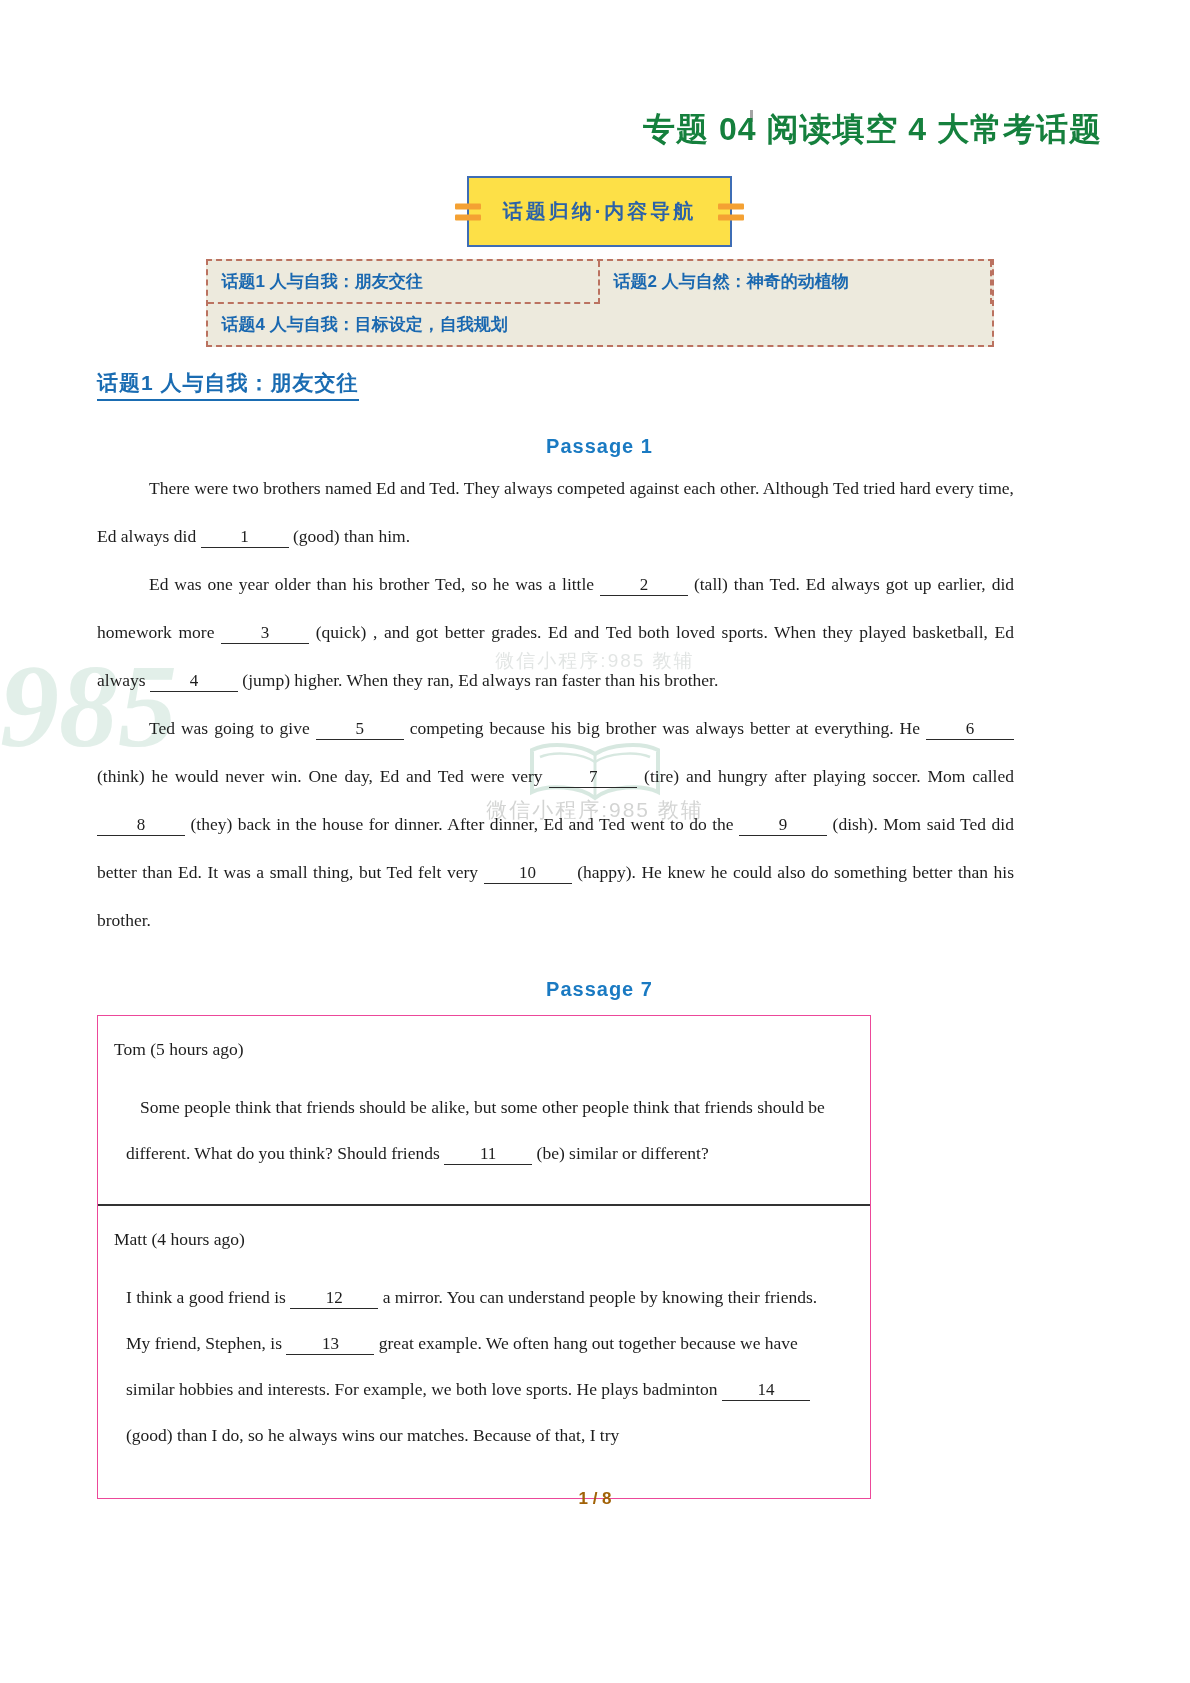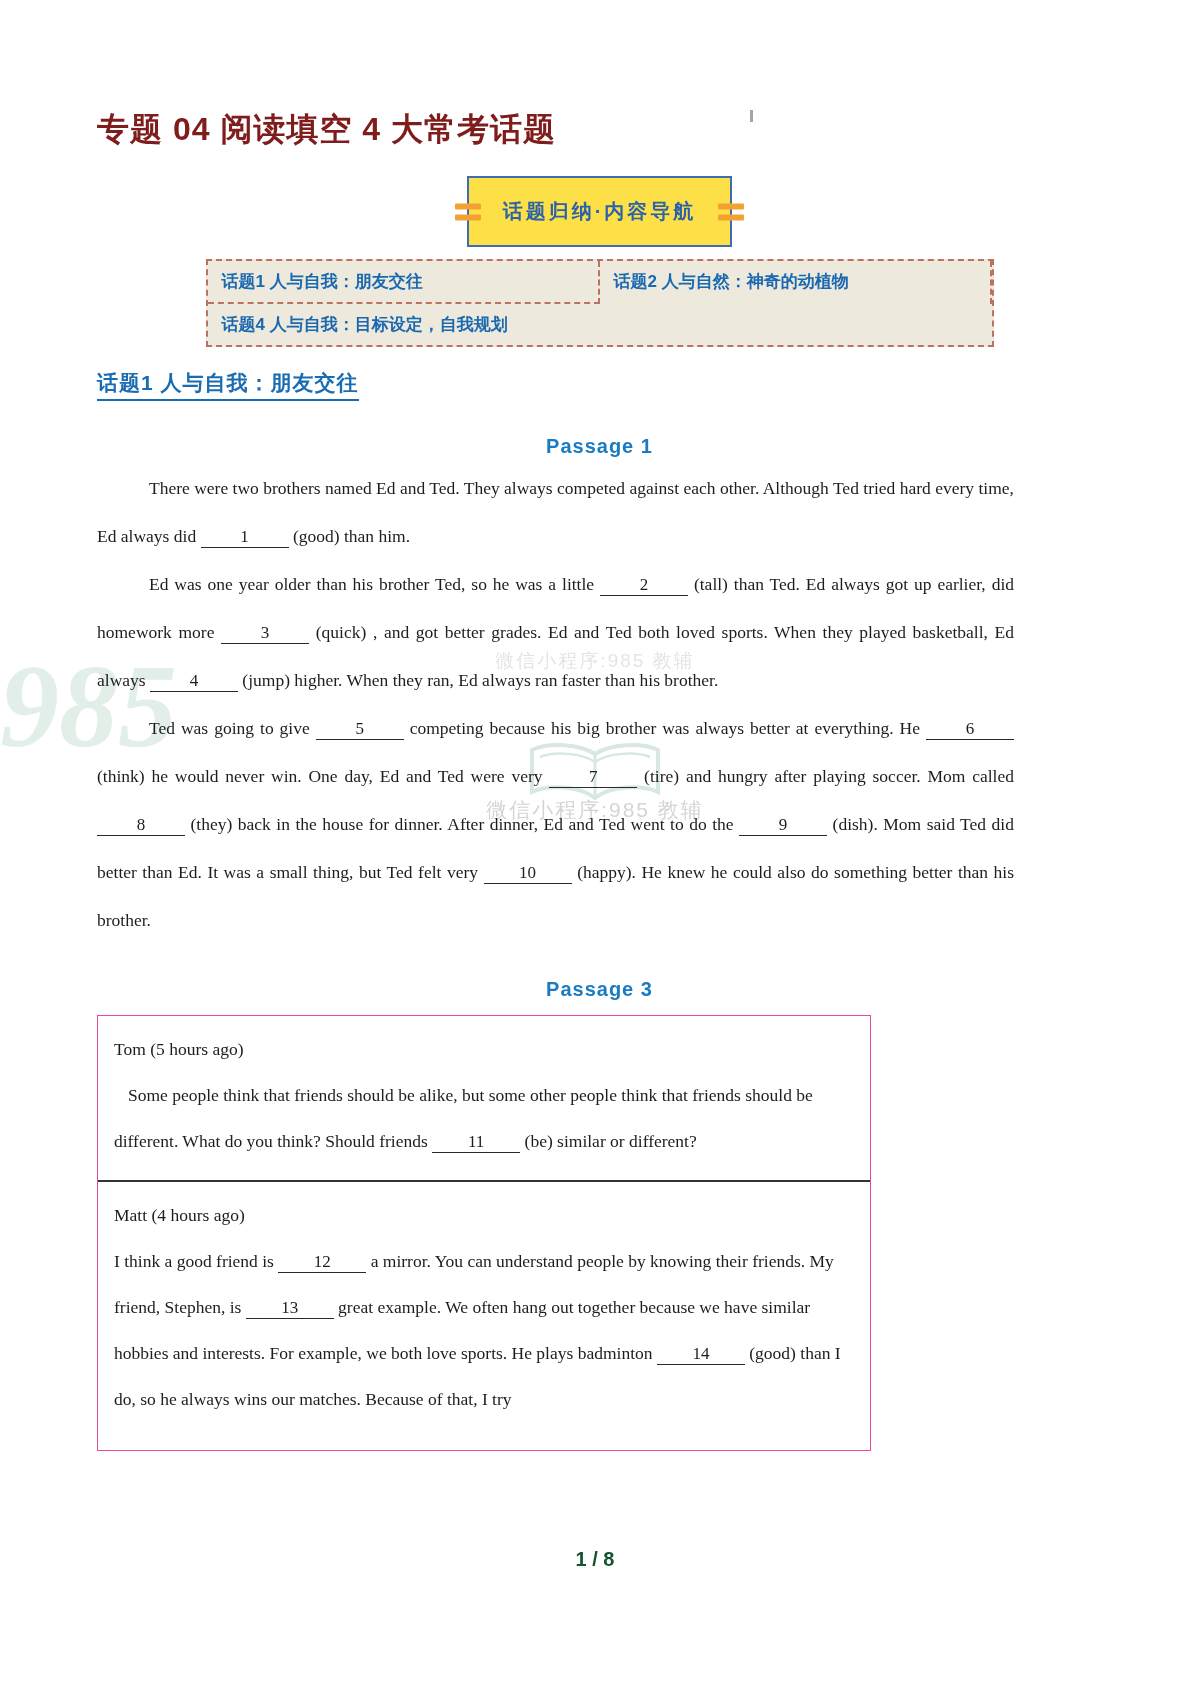--- a/index.html
+++ b/index.html
@@ -5,22 +5,22 @@
   html,body{margin:0;padding:0;}
   body{background:#e8e8e8;}
   .page{position:relative;width:1190px;height:1683px;margin:0 auto;background:#ffffff;overflow:hidden;
         font-family:"Liberation Serif", serif;color:#1d1d1d;}
   .content{position:relative;z-index:1;padding:108px 88px 0 97px;}
 
   
   .stray{position:absolute;left:750px;top:110px;width:3px;height:12px;background:#8d8d8d;opacity:.8;}
 
   
-  .doc-title{text-align:left;font-family:"Liberation Sans", sans-serif;font-weight:bold;
-             font-size:32px;color:#7f1d1d;letter-spacing:1px;}
+  .doc-title{text-align:right;font-family:"Liberation Sans", sans-serif;font-weight:bold;
+             font-size:32px;color:#15803d;letter-spacing:1px;}
 
   
   .banner{position:relative;width:fit-content;margin:2px auto;border:2px solid #3e6db5;
           padding:20px 34px;background:#fde047;}
   .banner.nav{margin-top:24px;}
   .banner.boost{margin-top:60px;}
   .banner-label{font-family:"Liberation Sans", sans-serif;font-weight:bold;font-size:20px;
                 color:#2b62a8;letter-spacing:3px;white-space:nowrap;}
   .eq{position:absolute;top:50%;transform:translateY(-50%);width:26px;height:17px;
       display:flex;flex-direction:column;justify-content:space-between;}
@@ -50,39 +50,39 @@
   .para{margin:0;text-align:justify;line-height:48px;font-size:17.5px;text-indent:52px;}
   .blank{display:inline-block;width:88px;border-bottom:1.2px solid #2a2a2a;text-align:center;
          text-indent:0;line-height:normal;vertical-align:baseline;}
   .bnum{font-size:17px;color:#1d1d1d;}
 
   
   .p2-box{margin-top:14px;width:772px;border:1px solid #ec4899;}
   .post{padding:10px 16px 16px 16px;}
   .post.second{border-top:2px solid #333;padding-bottom:28px;}
   .post-author{margin:0;font-size:17.5px;line-height:46px;}
-  .post-para{margin:0;text-align:left;line-height:46px;font-size:17.5px;text-indent:0;}
+  .post-para{margin:12px;text-align:left;line-height:46px;font-size:17.5px;text-indent:0;}
   .post.first .post-para{text-indent:14px;}
 
   
   .watermark{position:absolute;z-index:0;left:0;top:0;width:100%;height:100%;pointer-events:none;}
   .wm-cap-top{position:absolute;left:0;top:648px;width:100%;text-align:center;
               font-family:"Liberation Sans", sans-serif;font-size:19px;letter-spacing:2px;
               color:rgba(160,170,165,0.30);}
   .wm-big{position:absolute;left:0;top:648px;width:100%;text-align:left;
           font-family:"Liberation Serif", serif;font-style:italic;font-weight:bold;
           font-size:118px;color:rgba(125,180,155,0.22);line-height:1;}
   .wm-book{position:absolute;left:50%;top:742px;transform:translateX(-50%);opacity:.30;}
   .wm-cap-bot{position:absolute;left:0;top:796px;width:100%;text-align:center;
               font-family:"Liberation Sans", sans-serif;font-size:21px;letter-spacing:2px;
               color:rgba(150,152,150,0.42);}
 
   
-  .footer{position:absolute;z-index:1;left:0;top:1548px;width:100%;text-align:center;
-          font-family:"Liberation Sans", sans-serif;font-weight:bold;font-size:20px;color:#14532d;}
+  .footer{position:absolute;z-index:1;left:0;top:1489px;width:100%;text-align:center;
+          font-family:"Liberation Sans", sans-serif;font-weight:bold;font-size:17px;color:#a16207;}
 </style>
 </head>
 <body>
 
 <div class="page">
 
   <div class="watermark">
     <div class="wm-cap-top">微信小程序:985 教辅</div>
     <div class="wm-big">985</div>
     <svg class="wm-book" width="150" height="64" viewBox="0 0 150 64">
@@ -123,21 +123,21 @@
     </div>
 
     <div class="passage-title">Passage 1</div>
 
     <div class="passage-body">
         <p class="para"><span>There were two brothers named Ed and Ted. They always competed against each other. Although Ted tried hard every time, Ed always did </span><span class="blank"><span class="bnum">1</span></span><span> (good) than him.</span></p>
         <p class="para"><span>Ed was one year older than his brother Ted, so he was a little </span><span class="blank"><span class="bnum">2</span></span><span> (tall) than Ted. Ed always got up earlier, did homework more </span><span class="blank"><span class="bnum">3</span></span><span> (quick) , and got better grades. Ed and Ted both loved sports. When they played basketball, Ed always </span><span class="blank"><span class="bnum">4</span></span><span> (jump) higher. When they ran, Ed always ran faster than his brother.</span></p>
         <p class="para"><span>Ted was going to give </span><span class="blank"><span class="bnum">5</span></span><span> competing because his big brother was always better at everything. He </span><span class="blank"><span class="bnum">6</span></span><span> (think) he would never win. One day, Ed and Ted were very </span><span class="blank"><span class="bnum">7</span></span><span> (tire) and hungry after playing soccer. Mom called </span><span class="blank"><span class="bnum">8</span></span><span> (they) back in the house for dinner. After dinner, Ed and Ted went to do the </span><span class="blank"><span class="bnum">9</span></span><span> (dish). Mom said Ted did better than Ed. It was a small thing, but Ted felt very </span><span class="blank"><span class="bnum">10</span></span><span> (happy). He knew he could also do something better than his brother.</span></p>
       </div>
 
-    <div class="passage-title">Passage 3</div>
+    <div class="passage-title">Passage 7</div>
 
     <div class="p2-box">
       <div class="post first">
         <p class="post-author">Tom (5 hours ago)</p>
         <div>
             <p class="post-para"><span>Some people think that friends should be alike, but some other people think that friends should be different. What do you think? Should friends </span><span class="blank"><span class="bnum">11</span></span><span> (be) similar or different?</span></p>
           </div>
       </div>
       <div class="post second">
         <p class="post-author">Matt (4 hours ago)</p>

